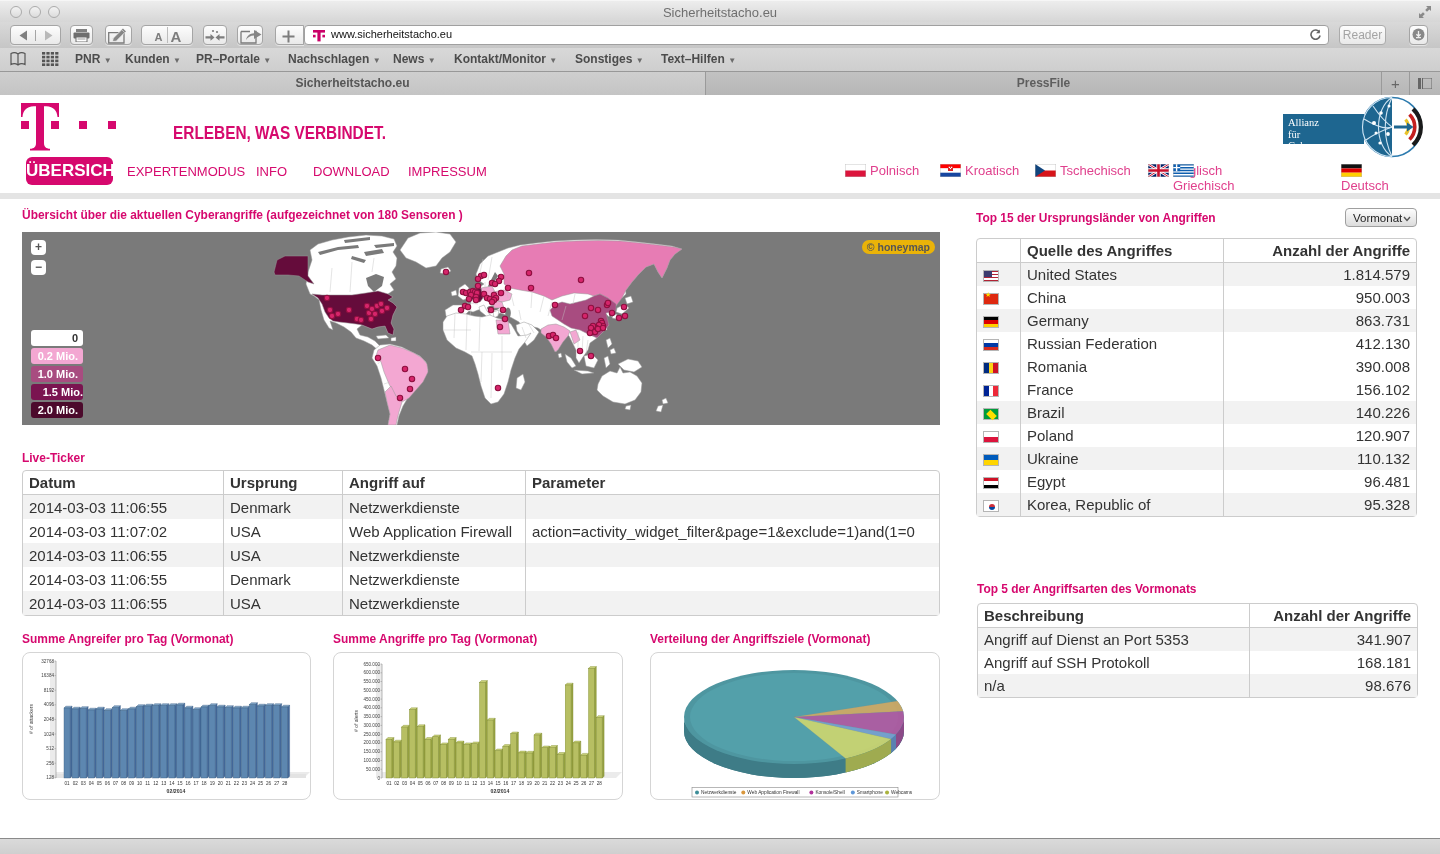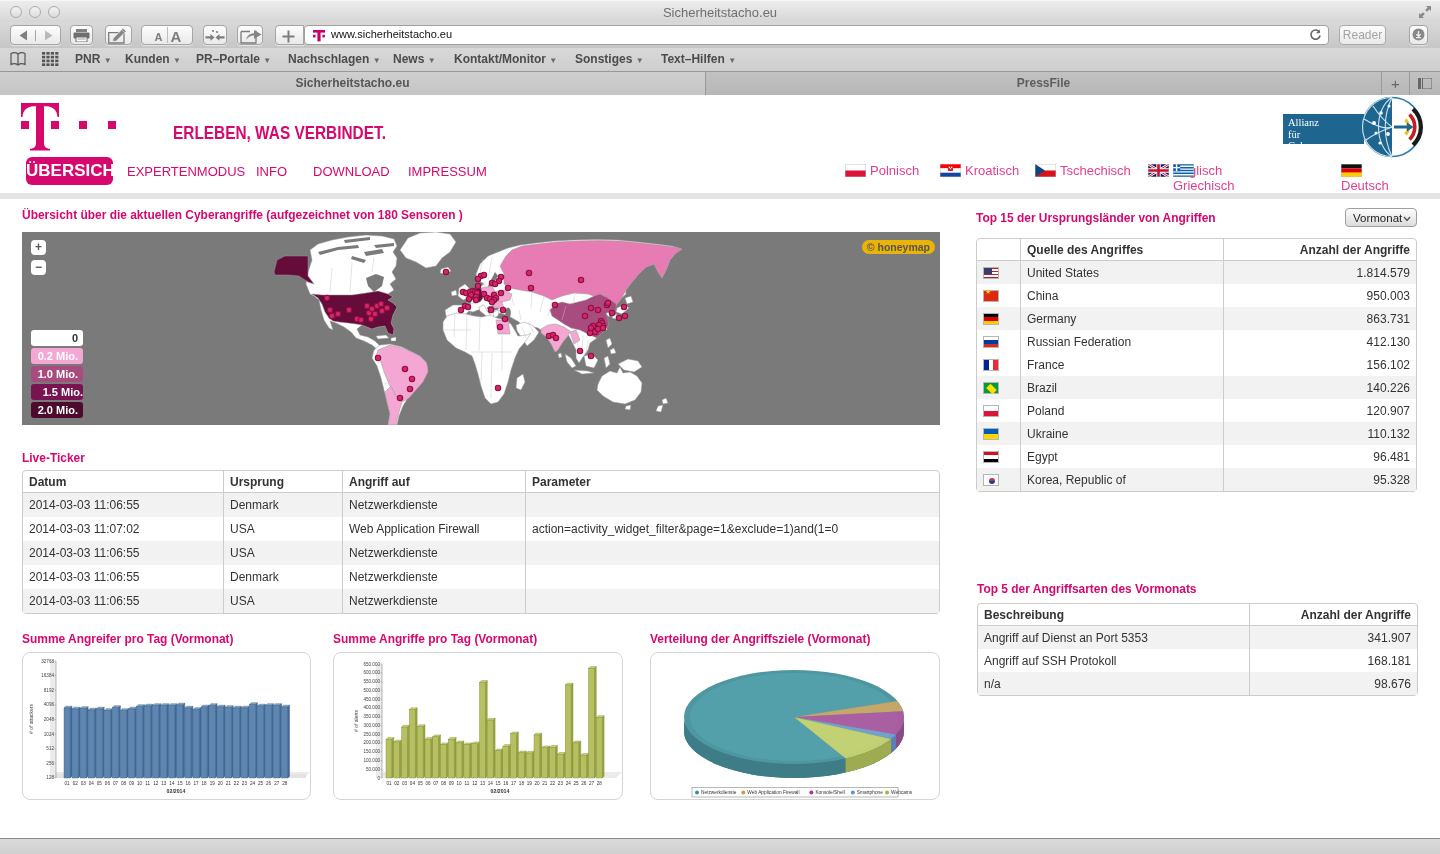--- a/index.html
+++ b/index.html
@@ -53,21 +53,21 @@
 .navbtn { position:absolute; top:0; font-size:13px; color:#d60a6e; }
 #nav-active { left:0px; top:-5px; width:87px; height:28px; background:#d6086e;
   border-radius:6px; color:#fff; font-weight:bold; text-align:center;
   line-height:28px; font-size:17px; }
 .lang { position:absolute; top:68px; font-size:13px; color:#e0408d; }
 .lang svg { vertical-align:-2px; margin-right:4px; }
 h2.sect { position:absolute; font-size:13.5px; font-weight:bold; color:#d6086e;
   transform:scaleX(0.885); transform-origin:0 50%; white-space:nowrap; }
 
 
-table.dt { border-collapse:separate; border-spacing:0; font-size:12px; color:#333;
+table.dt { border-collapse:separate; border-spacing:0; font-size:15px; color:#333;
   border:1px solid #ccc; border-radius:4px; }
 table.dt th { font-weight:bold; text-align:left; padding:3px 6px; height:22px;
   border-bottom:1px solid #ccc; }
 table.dt td { padding:3px 6px; height:23px; }
 table#lt td { height:24px; }
 table.dt tr.odd td { background:#f2f2f2; }
 .colline { border-left:1px solid #ccc; }
 .num { text-align:right; }
 table.dt th.num { text-align:right; }
 
@@ -593,20 +593,25 @@
             </tr>
         <tr class="odd">
               <td class="fl"><span class="flag" id="f-de"></span></td>
               <td class="colline">Germany</td>
               <td class="colline num">863.731</td>
             </tr>
         <tr>
               <td class="fl"><span class="flag" id="f-ru"></span></td>
               <td class="colline">Russian Federation</td>
               <td class="colline num">412.130</td>
+            </tr>
+        <tr>
+              <td class="fl"><span class="flag" id="f-ro"></span></td>
+              <td class="colline">Romania</td>
+              <td class="colline num">390.008</td>
             </tr>
         <tr>
               <td class="fl"><span class="flag" id="f-fr"></span></td>
               <td class="colline">France</td>
               <td class="colline num">156.102</td>
             </tr>
         <tr class="odd">
               <td class="fl"><span class="flag" id="f-br"></span></td>
               <td class="colline">Brazil</td>
               <td class="colline num">140.226</td>

